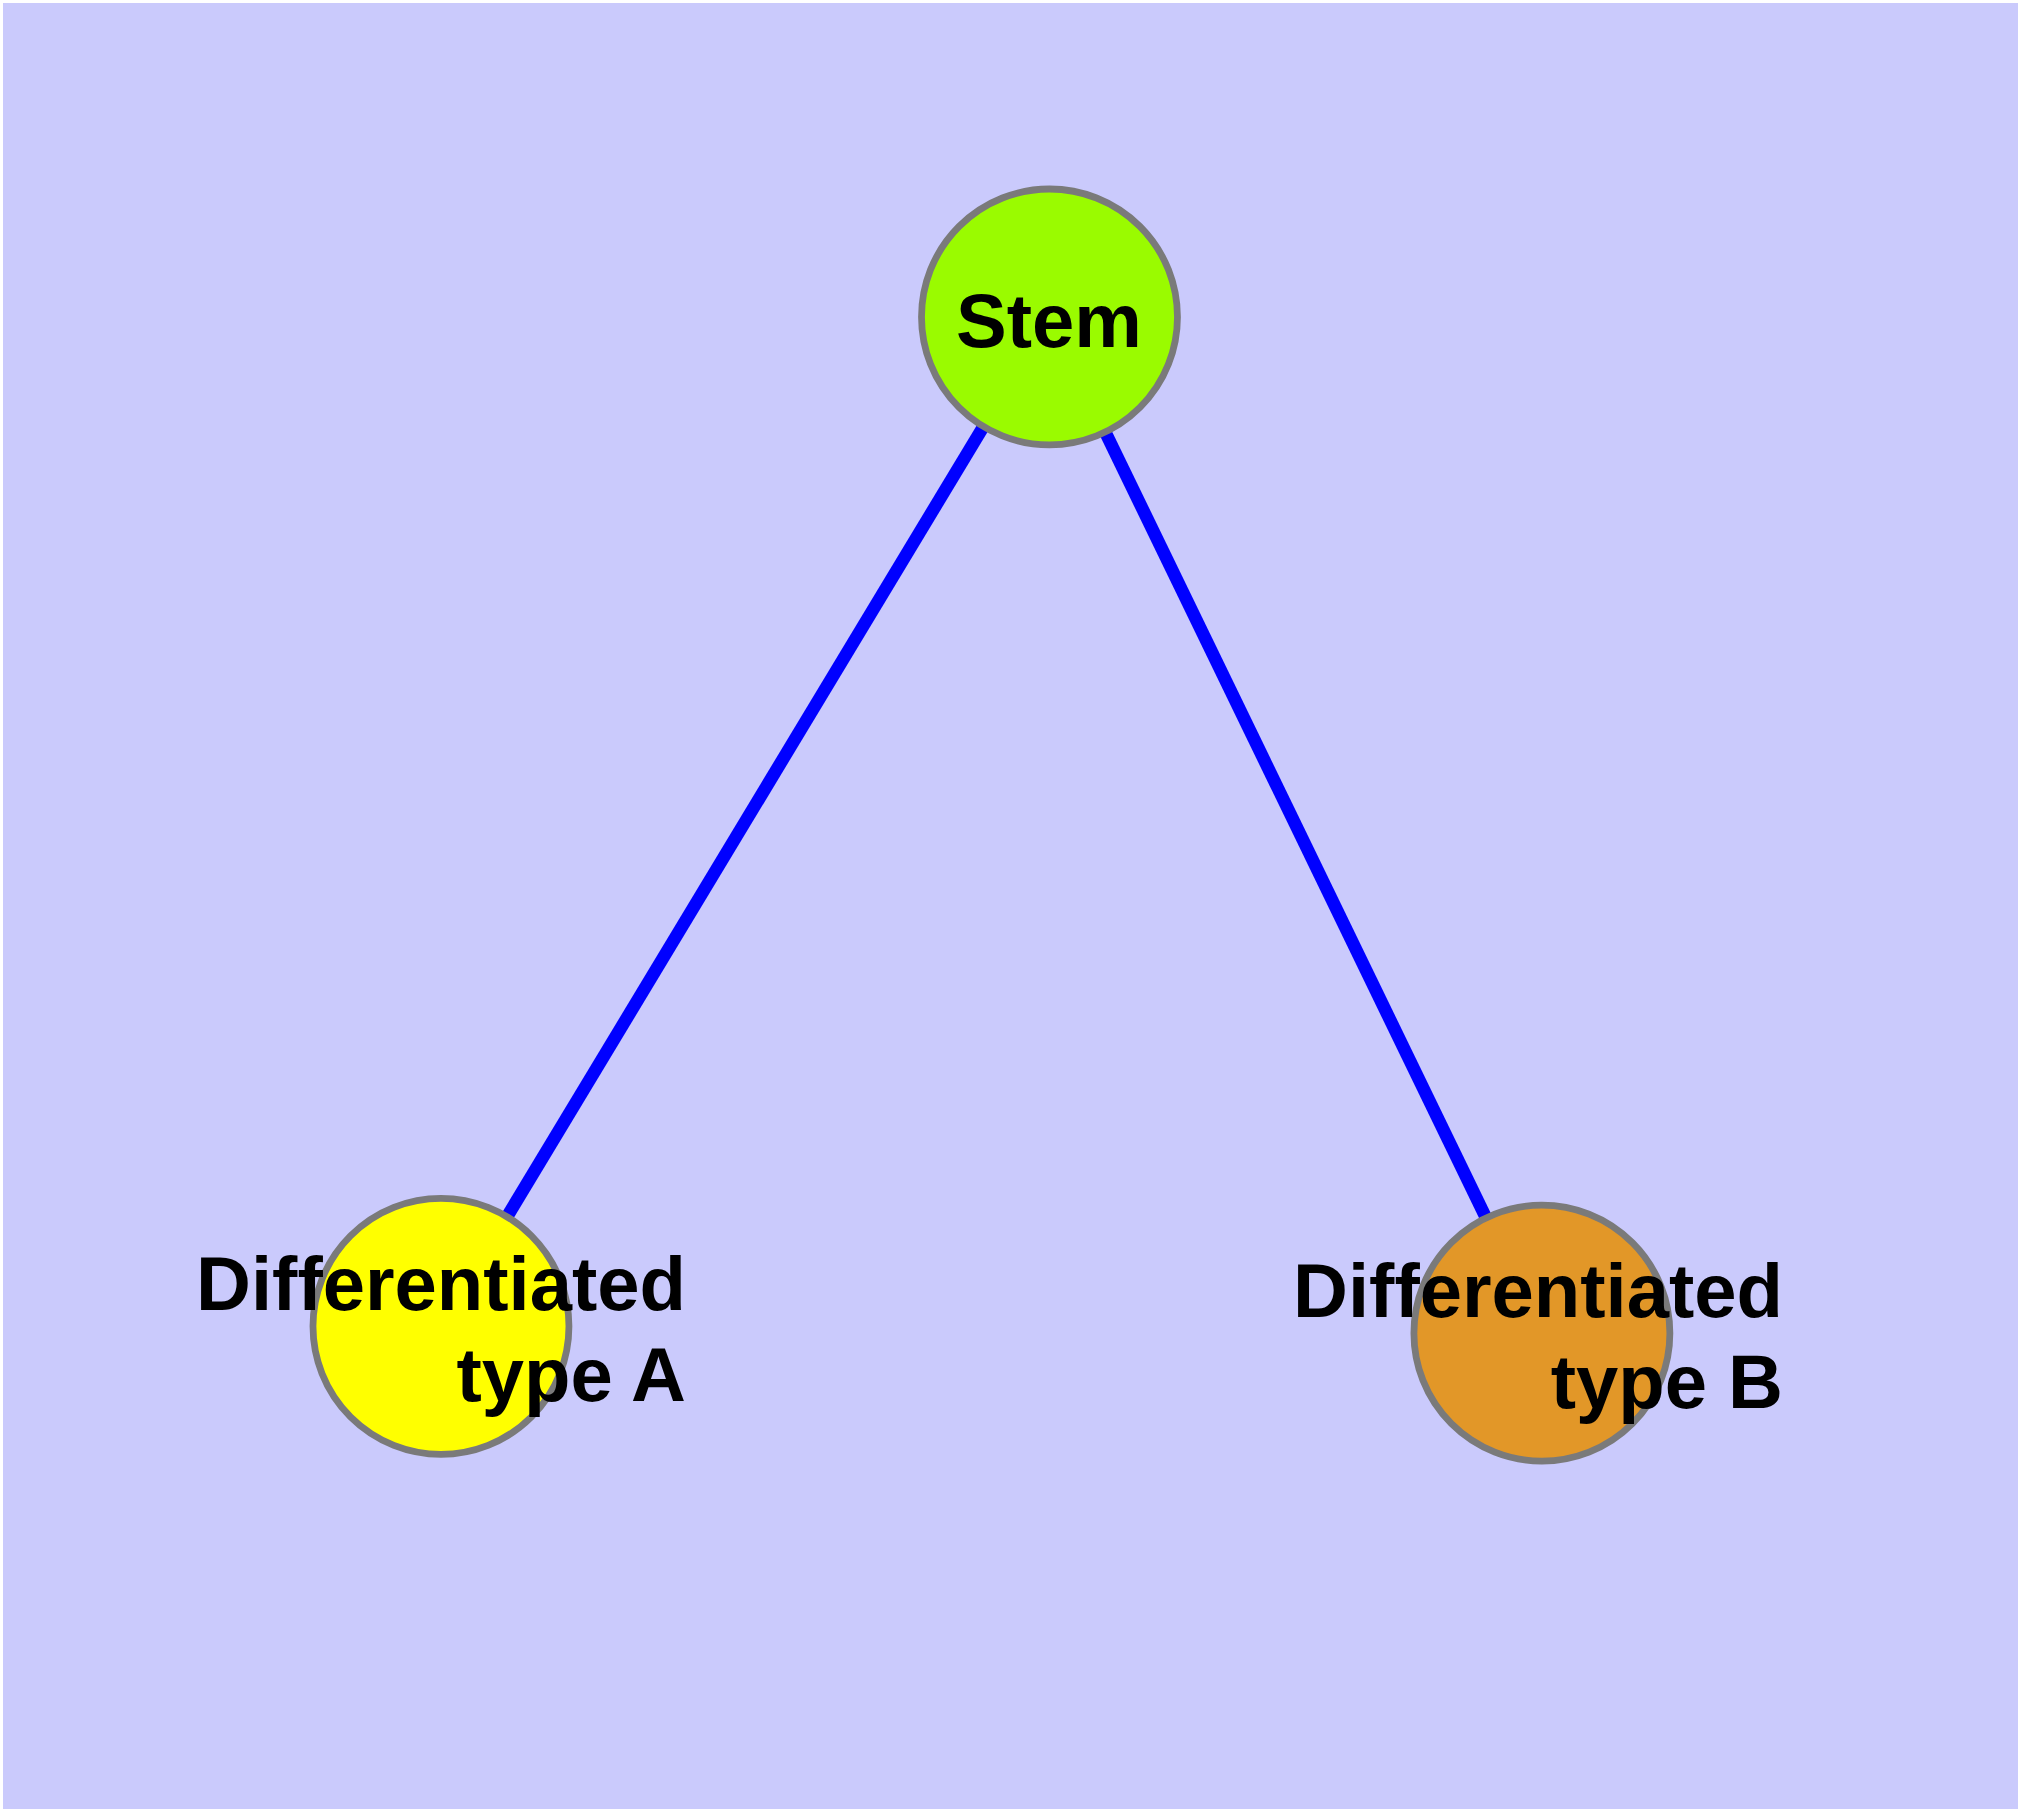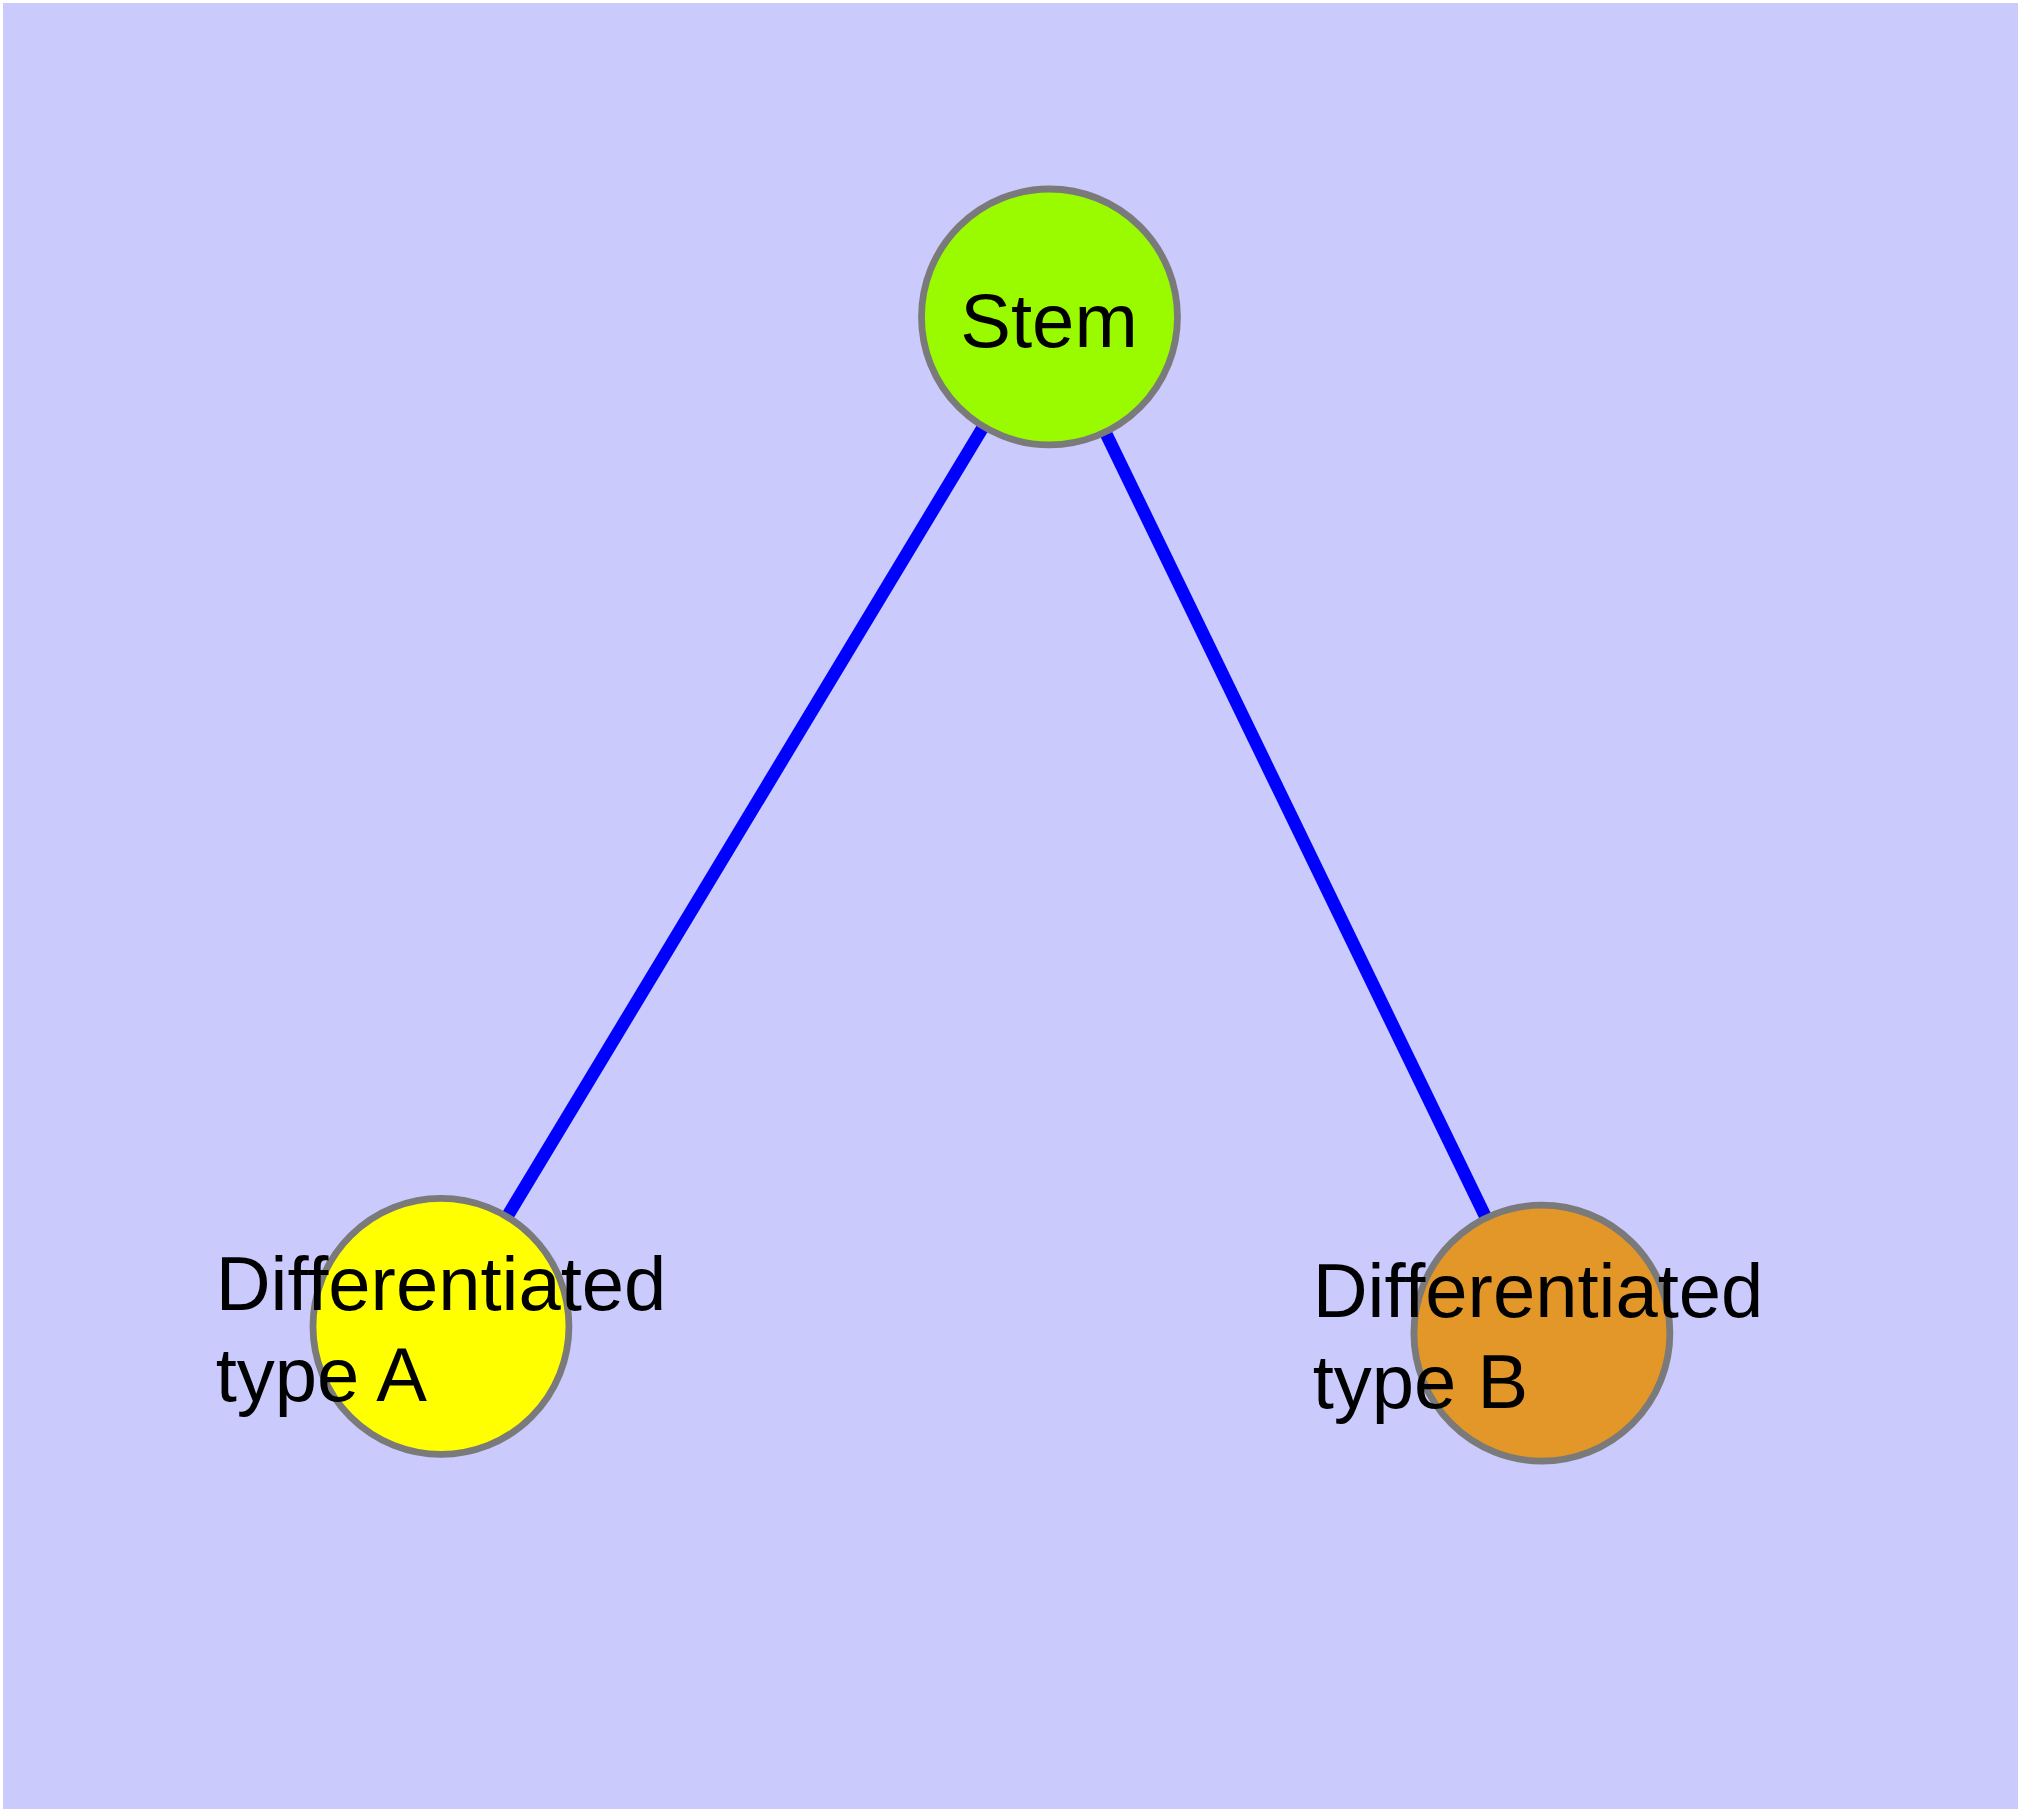--- a/index.html
+++ b/index.html
@@ -30,25 +30,25 @@
   .white-frame {
     position: absolute;
     inset: 0;
     border: 3.4px solid #ffffff;
     pointer-events: none;
     box-sizing: border-box;
   }
   .node-label {
     position: absolute;
     transform: translate(-50%, -50%);
-    font-weight: normal;
+    font-weight: bold;
     font-size: 76px;
     line-height: 91px;
     color: #000000;
-    text-align: left;
+    text-align: right;
     white-space: pre-line;
     letter-spacing: 0px;
   }
   .label-stem   { left: 1049px; top: 320px; }
   .label-type-a { left: 441px;  top: 1329px; }
   .label-type-b { left: 1538px; top: 1336px; }
 </style>
 </head>
 <body>
 

